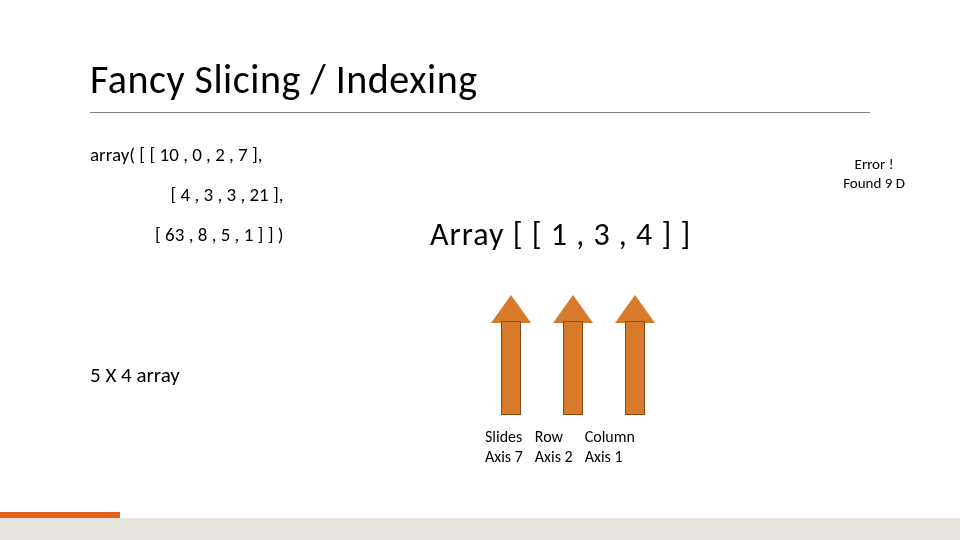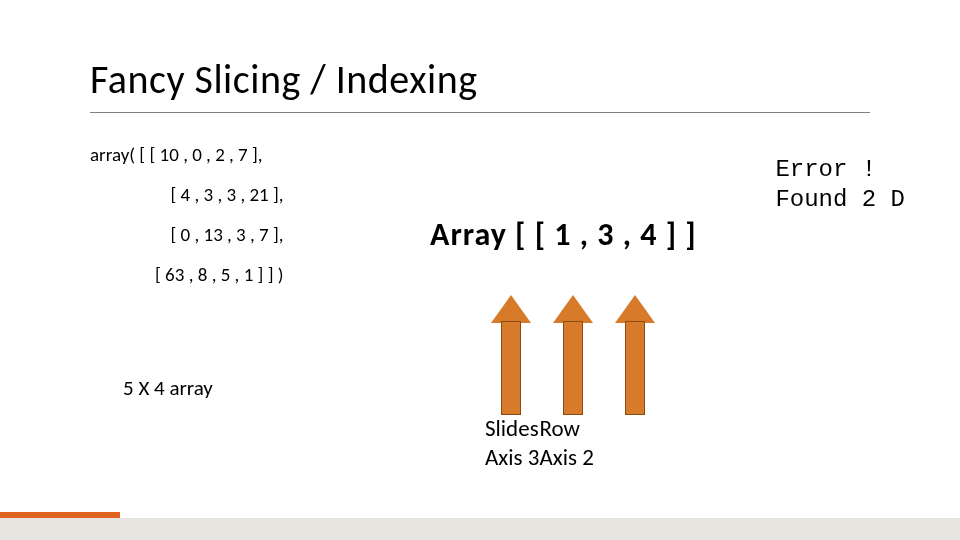--- a/index.html
+++ b/index.html
@@ -30,42 +30,40 @@
     font-size: 19px;
     font-weight: 400;
     line-height: 1.0;
   }
   .array-line { display: block; height: 40px; }
   .indent { padding-left: 65px; text-align: right; }
 
   .dims {
     position: absolute;
     left: 90px;
-    top: 375px;
+    top: 362px;
     font-size: 21px;
     font-weight: 400;
-    margin-left: 33px;
   }
 
   .error {
     position: absolute;
     right: 55px;
     top: 155px;
-    font-size: 24px;
+    font-size: 15px;
     line-height: 1.25;
-    text-align: left;
-    font-family: Liberation Mono, monospace;
+    text-align: center;
   }
 
   .array-expr {
     position: absolute;
     left: 430px;
     top: 215px;
     font-size: 32px;
-    font-weight: 700;
+    font-weight: 400;
     letter-spacing: 1px;
   }
 
   .arrows {
     position: absolute;
     left: 495px;
     top: 295px;
     display: flex;
     gap: 30px;
   }
@@ -109,23 +107,24 @@
     width: 0; height: 0;
     border-left: 21px solid transparent;
     border-right: 21px solid transparent;
     border-bottom: 29px solid #8a4a12;
     z-index: -1;
   }
 
   .labels {
     position: absolute;
     left: 485px;
-    top: 414px;
+    top: 427px;
     display: flex;
-    font-size: 23px;
+    gap: 12px;
+    font-size: 16px;
     line-height: 1.25;
   }
   .label-col { text-align: left; }
 
   .footer-bar {
     position: absolute;
     left: 0;
     bottom: 0;
     width: 960px;
     height: 22px;
@@ -144,29 +143,28 @@
 <body>
 
 <div class="slide">
 
   <div class="title">Fancy Slicing / Indexing</div>
   <div class="title-underline"></div>
 
   <div class="array-block">
     <span class="array-line">array( [ [ 10 , 0 , 2 , 7 ],</span>
     <span class="array-line indent">[ 4 , 3 , 3 , 21 ],</span>
-    <span class="array-line indent">[ 0 , 13 , 3 , 7 ],</span>
     <span class="array-line indent">[ 63 , 8 , 5 , 1 ] ] )</span>
   </div>
 
   <div class="dims">5 X 4 array</div>
 
   <div class="error">
     <div>Error !</div>
-    <div>Found 2 D</div>
+    <div>Found 9 D</div>
   </div>
 
   <div class="array-expr">Array [ [ 1 , 3 , 4 ] ]</div>
 
   <div class="arrows">
     <div class="arrow">
       <div class="arrow-head-outline"></div>
       <div class="arrow-head"></div>
       <div class="arrow-shaft"></div>
     </div>
@@ -178,23 +176,27 @@
     <div class="arrow">
       <div class="arrow-head-outline"></div>
       <div class="arrow-head"></div>
       <div class="arrow-shaft"></div>
     </div>
   </div>
 
   <div class="labels">
     <div class="label-col">
       <div>Slides</div>
-      <div>Axis 3</div>
+      <div>Axis 7</div>
     </div>
     <div class="label-col">
       <div>Row</div>
       <div>Axis 2</div>
     </div>
+    <div class="label-col">
+      <div>Column</div>
+      <div>Axis 1</div>
+    </div>
   </div>
 
   <div class="footer-accent"></div>
   <div class="footer-bar"></div>
 </div>
 
 </body></html>

